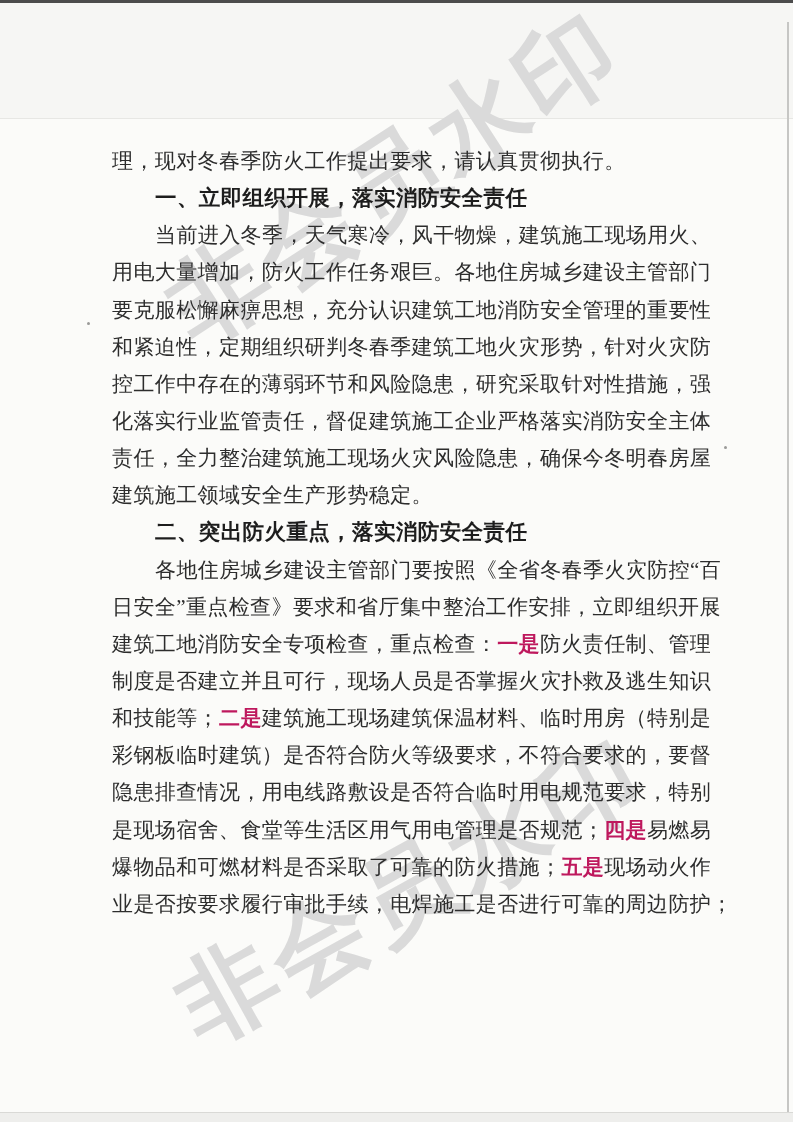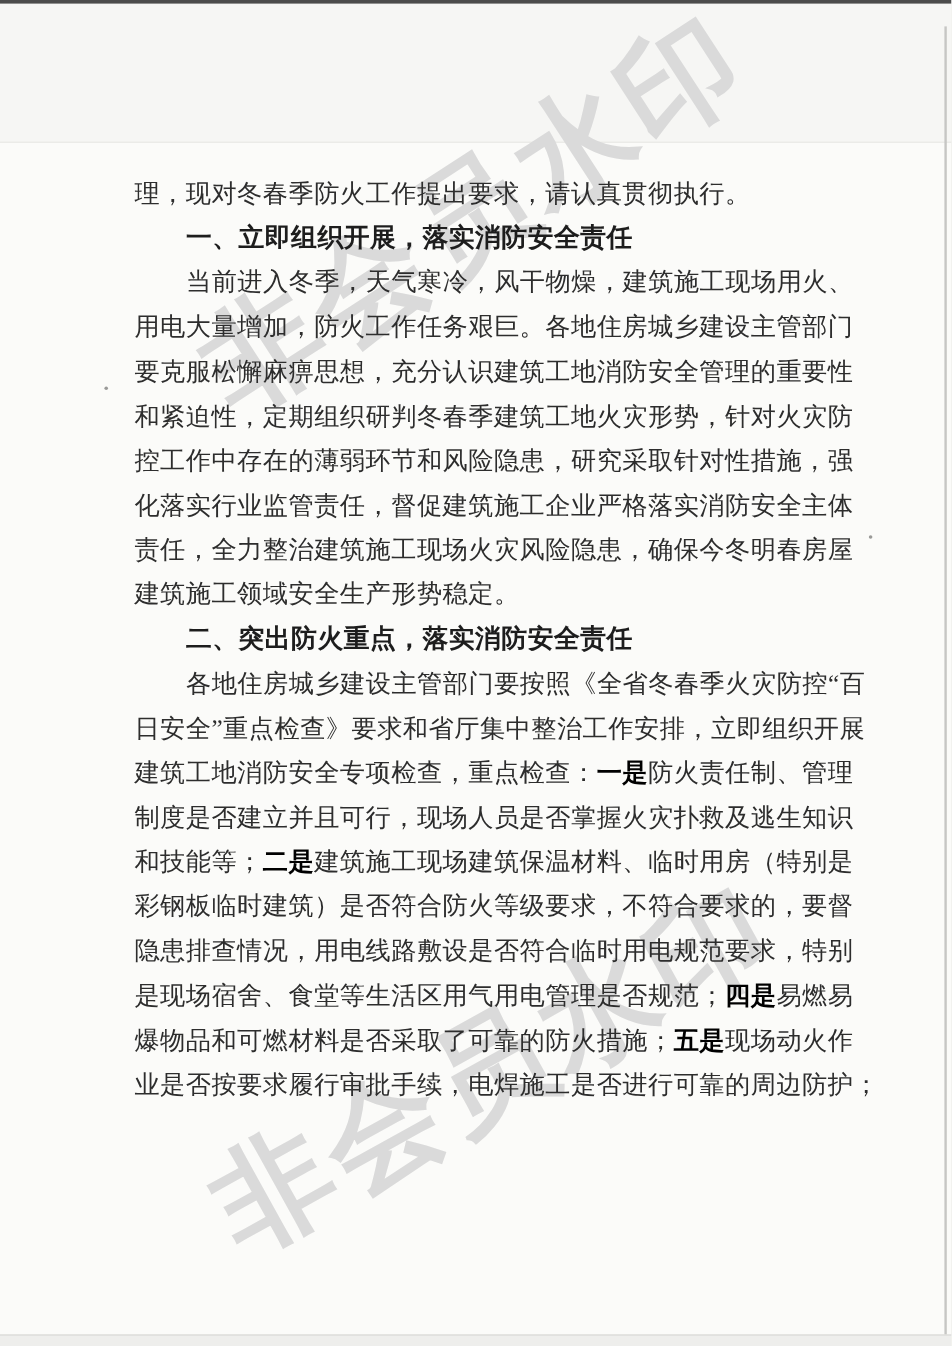--- a/index.html
+++ b/index.html
@@ -52,21 +52,21 @@
   .line.ind2{text-indent:43px;}
   .line.heading{
     font-family:"Liberation Sans",sans-serif;
     font-weight:700;
     font-size:21.5px;
     color:#1d1d1d;
   }
   .seg-bold{
     font-family:Liberation Mono, monospace;
     font-weight:700;
-    color:#000000;
+    color:#be185d;
   }
 </style>
 </head>
 <body>
 
 <div class="page">
 
   <div class="scan-top-band"></div>
   <div class="scan-fold-line"></div>
   <div class="scan-edge-top"></div>

